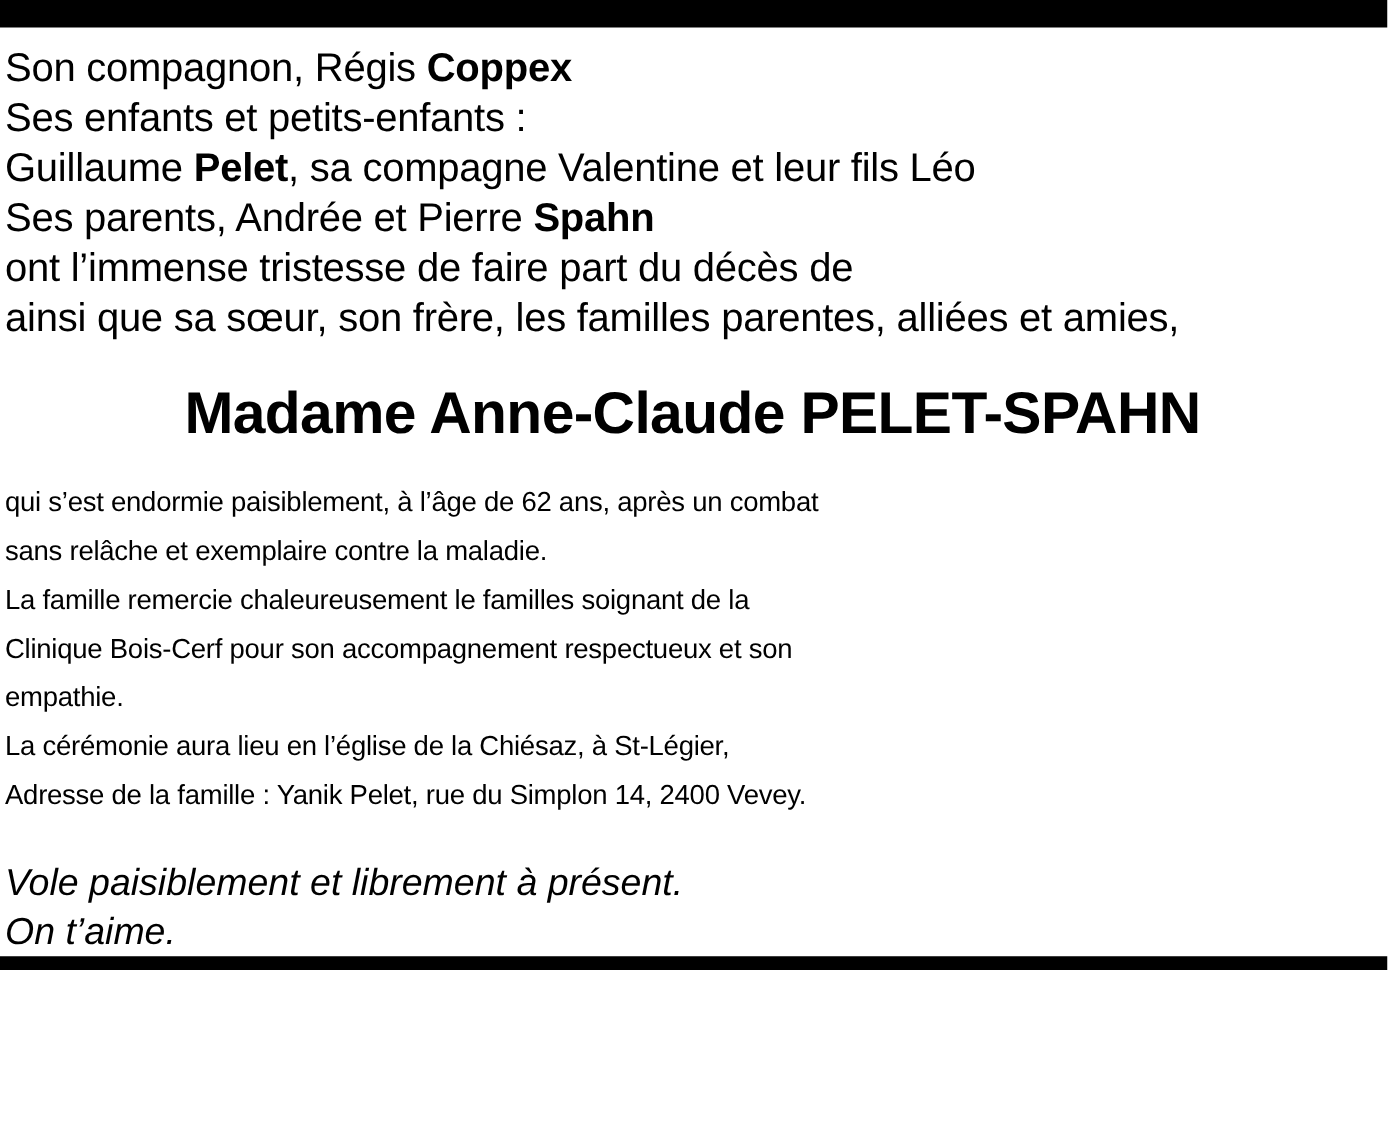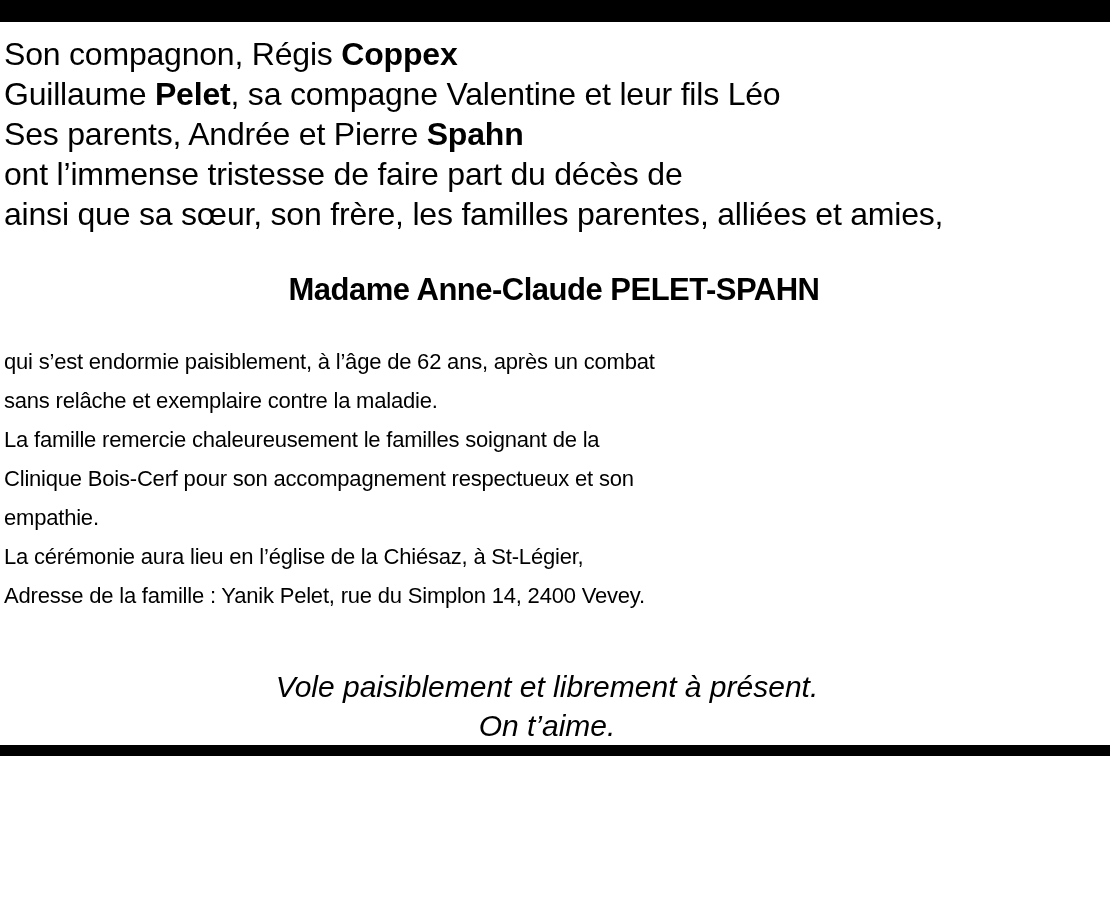--- a/index.html
+++ b/index.html
@@ -43,38 +43,38 @@
   }
   .line {
     font-size: 32px;
     line-height: 40px;
     letter-spacing: -0.2px;
     white-space: nowrap;
   }
   .line b { font-weight: bold; }
   .block-family { margin-top: 2px; }
   .deceased-name {
-    font-size: 31px;
+    font-size: 47px;
     line-height: 60px;
     font-weight: bold;
     text-align: center;
     letter-spacing: -0.5px;
     margin-top: 26px;
     margin-bottom: 22px;
     white-space: nowrap;
   }
   .body-line {
     font-size: 22px;
     line-height: 39px;
     letter-spacing: -0.2px;
     white-space: nowrap;
   }
   .closing {
-    margin-top: 52px;
-    text-align: center;
+    margin-top: 32px;
+    text-align: left;
     padding-right: 14px;
   }
   .closing-line {
     font-size: 30px;
     line-height: 39px;
     font-style: italic;
     white-space: nowrap;
   }
 </style>
 </head>
@@ -83,20 +83,21 @@
 <div class="notice">
 
   <div class="rule-top"></div>
 
   <div class="spacer-top"></div>
 
   <div class="content">
 
     <div class="block-family">
       <div class="line">Son compagnon, Régis <b>Coppex</b></div>
+      <div class="line">Ses enfants et petits-enfants :</div>
       <div class="line">Guillaume <b>Pelet</b>, sa compagne Valentine et leur fils Léo</div>
       <div class="line">Ses parents, Andrée et Pierre <b>Spahn</b></div>
       <div class="line">ont l’immense tristesse de faire part du décès de</div>
       <div class="line">ainsi que sa sœur, son frère, les familles parentes, alliées et amies,</div>
     </div>
 
     <div class="deceased-name">Madame Anne-Claude PELET-SPAHN</div>
 
     <div class="block-body">
       <div class="body-line">qui s’est endormie paisiblement, à l’âge de 62 ans, après un combat</div>

